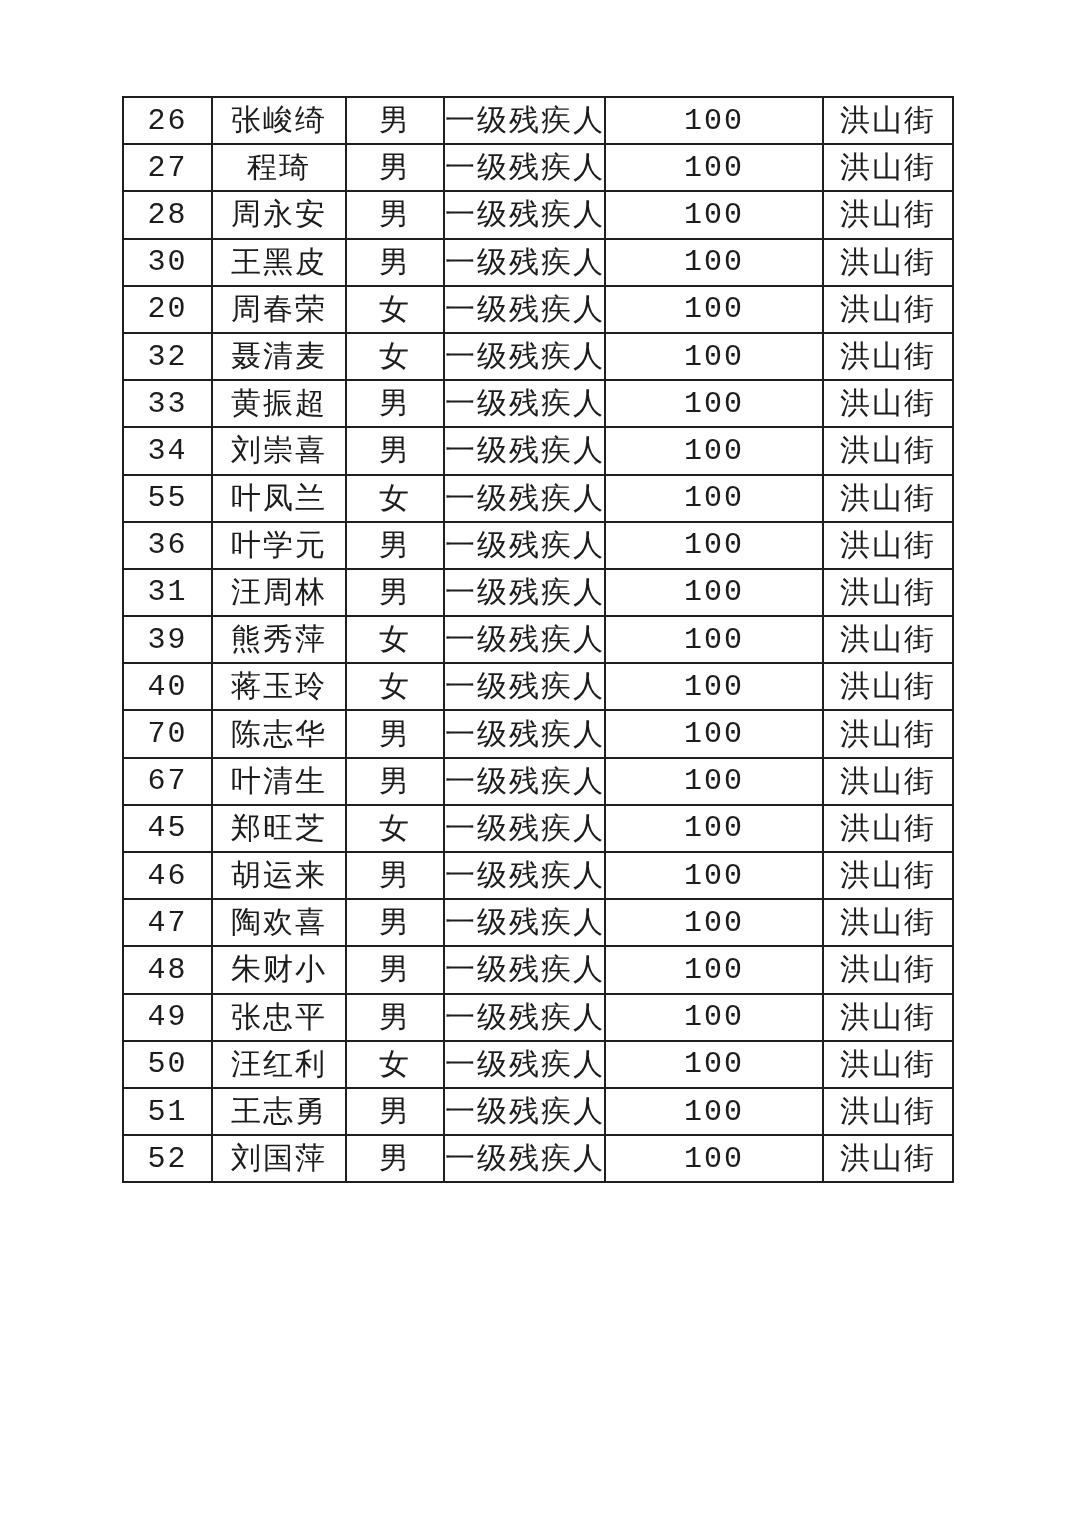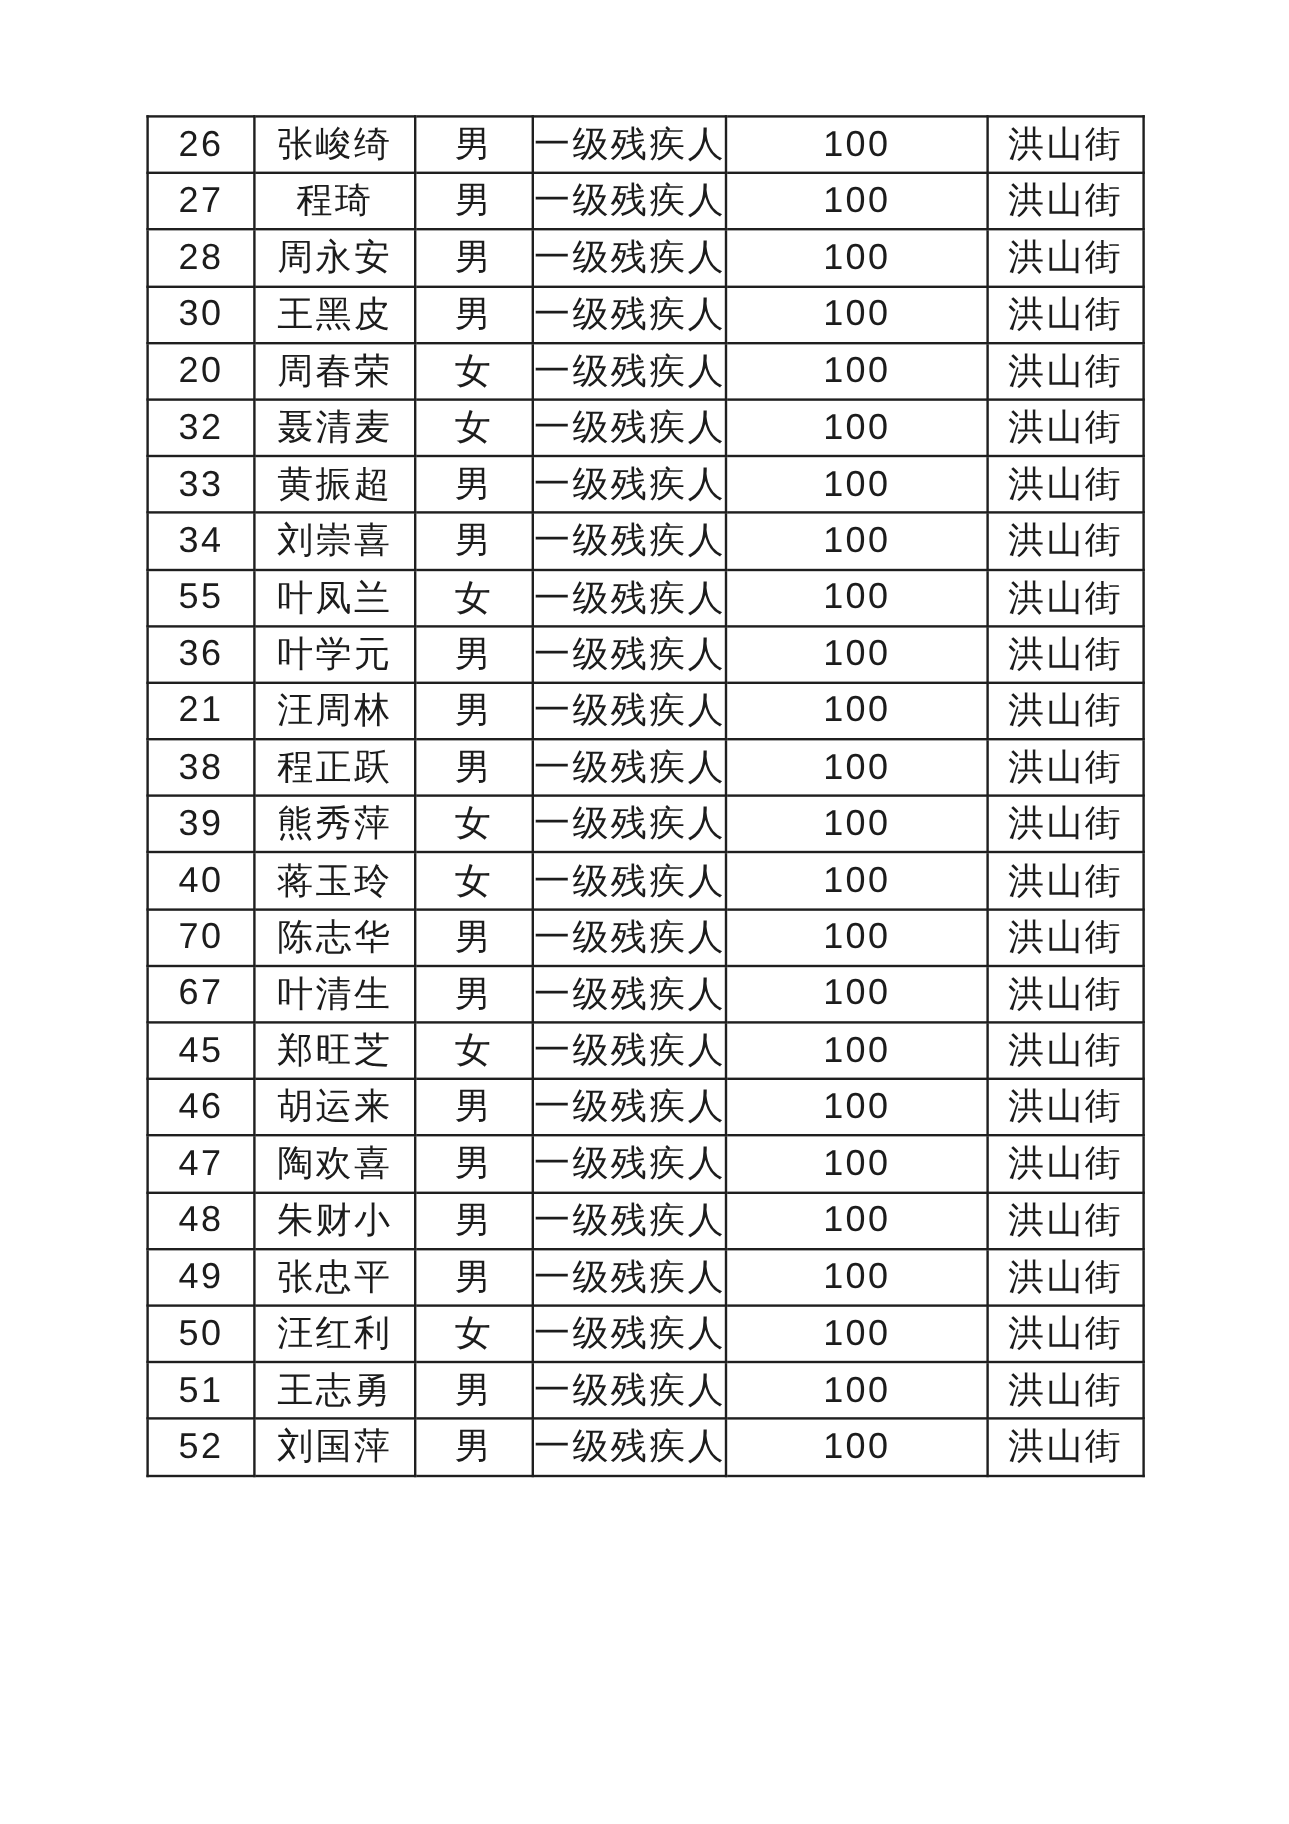--- a/index.html
+++ b/index.html
@@ -29,21 +29,21 @@
     height: 45.2px;
     text-align: center;
     vertical-align: middle;
     font-size: 30px;
     letter-spacing: 2px;
     padding: 0;
     white-space: nowrap;
     overflow: hidden;
   }
   td.c-no, td.c-amount {
-    font-family: Liberation Sans, sans-serif;
+    font-family: Liberation Mono, monospace;
     letter-spacing: 3px;
   }
   td.c-name, td.c-gender, td.c-category, td.c-street {
     font-family: "Liberation Serif", "DejaVu Serif", serif;
   }
 </style>
 </head>
 <body>
 
 <div class="page">
@@ -131,30 +131,22 @@
         </tr>
         <tr>
           <td class="c-no">36</td>
           <td class="c-name">叶学元</td>
           <td class="c-gender">男</td>
           <td class="c-category">一级残疾人</td>
           <td class="c-amount">100</td>
           <td class="c-street">洪山街</td>
         </tr>
         <tr>
-          <td class="c-no">21</td>
+          <td class="c-no">31</td>
           <td class="c-name">汪周林</td>
-          <td class="c-gender">男</td>
-          <td class="c-category">一级残疾人</td>
-          <td class="c-amount">100</td>
-          <td class="c-street">洪山街</td>
-        </tr>
-        <tr>
-          <td class="c-no">38</td>
-          <td class="c-name">程正跃</td>
           <td class="c-gender">男</td>
           <td class="c-category">一级残疾人</td>
           <td class="c-amount">100</td>
           <td class="c-street">洪山街</td>
         </tr>
         <tr>
           <td class="c-no">39</td>
           <td class="c-name">熊秀萍</td>
           <td class="c-gender">女</td>
           <td class="c-category">一级残疾人</td>

